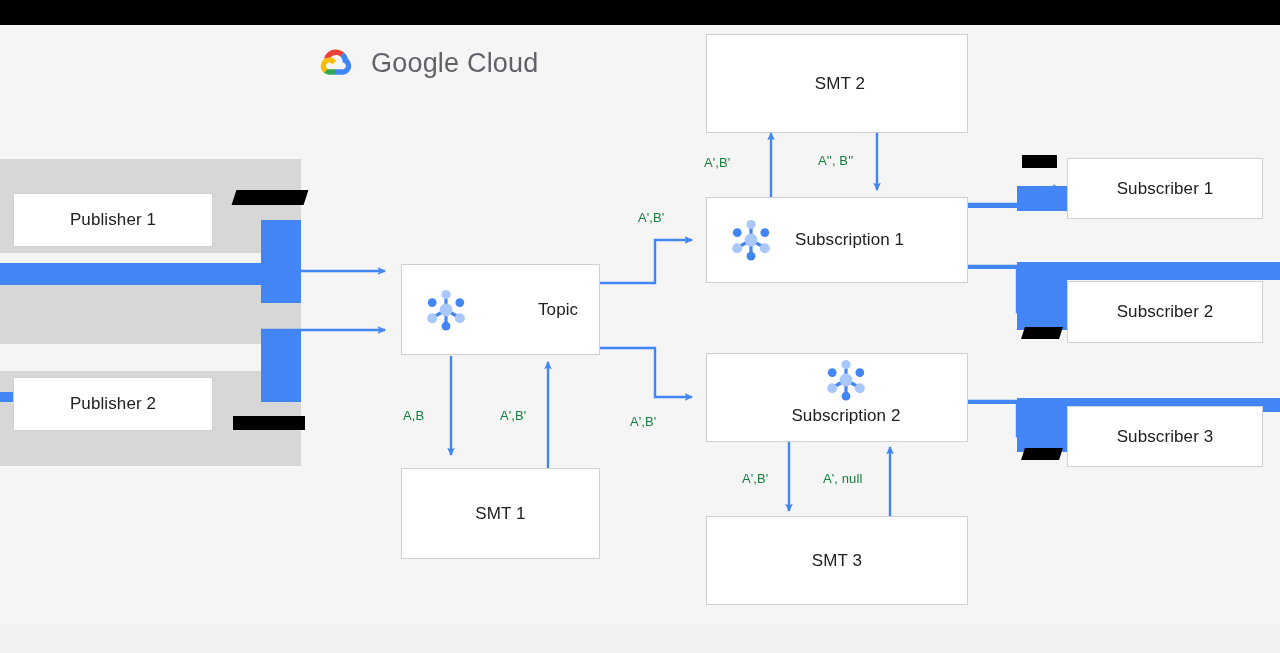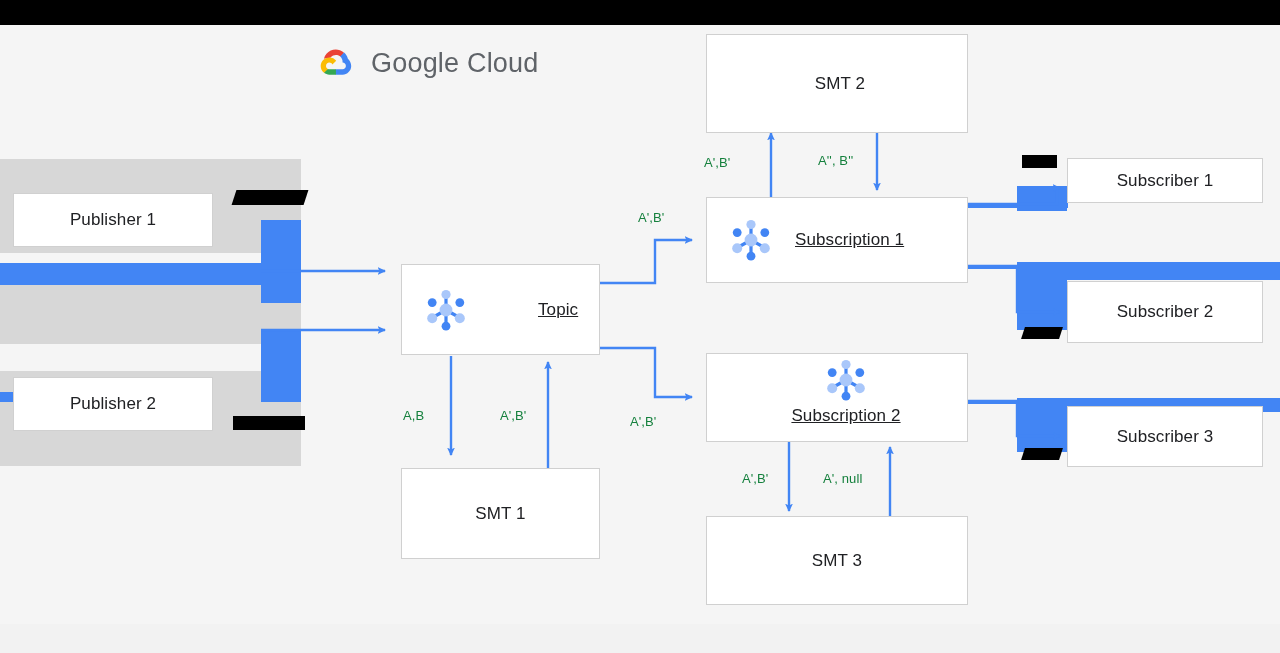--- a/index.html
+++ b/index.html
@@ -27,21 +27,21 @@
   .art-skew{transform:skewX(-18deg);}
 
   
   .node{
     position:absolute;background:#fff;border:1px solid #d0d0d0;
     box-sizing:border-box;display:flex;align-items:center;justify-content:center;
     font-size:17px;color:#202124;letter-spacing:.1px;
   }
   .node.with-icon{justify-content:flex-start;}
   .node-label{display:block;}
-  .node.with-icon .node-label{margin-left:18px;text-decoration:underline;}
+  .node.with-icon .node-label{margin-left:18px;}
 
   
   .pubsub-icon{position:relative;width:52px;height:52px;flex:0 0 52px;margin-left:18px;}
   .pubsub-icon svg{display:block;width:52px;height:52px;}
 
   
   .gc-logo{position:absolute;left:11px;top:20px;display:flex;align-items:center;gap:13px;}
   .gc-mark{width:46px;height:36px;display:block;}
   .gc-word{font-size:27px;color:#5f6368;letter-spacing:.2px;white-space:nowrap;}
   .gc-word .g-strong{color:#5f6368;}
@@ -218,21 +218,21 @@
         <circle cx="26" cy="42.2" r="4.4" fill="#4285f4"></circle>
       </svg>
     </span>
     <span class="node-label">Subscription 2</span>
   </div>
 
   <div class="node" style="left:706px;top:516px;width:262px;height:89px;">
     <span class="node-label">SMT 3</span>
   </div>
 
-  <div class="node" style="left:1067px;top:158px;width:196px;height:45px;">
+  <div class="node" style="left:1067px;top:158px;width:196px;height:61px;">
     <span class="node-label">Subscriber 1</span>
   </div>
 
   <div class="node" style="left:1067px;top:281px;width:196px;height:62px;">
     <span class="node-label">Subscriber 2</span>
   </div>
 
   <div class="node" style="left:1067px;top:406px;width:196px;height:61px;">
     <span class="node-label">Subscriber 3</span>
   </div>

